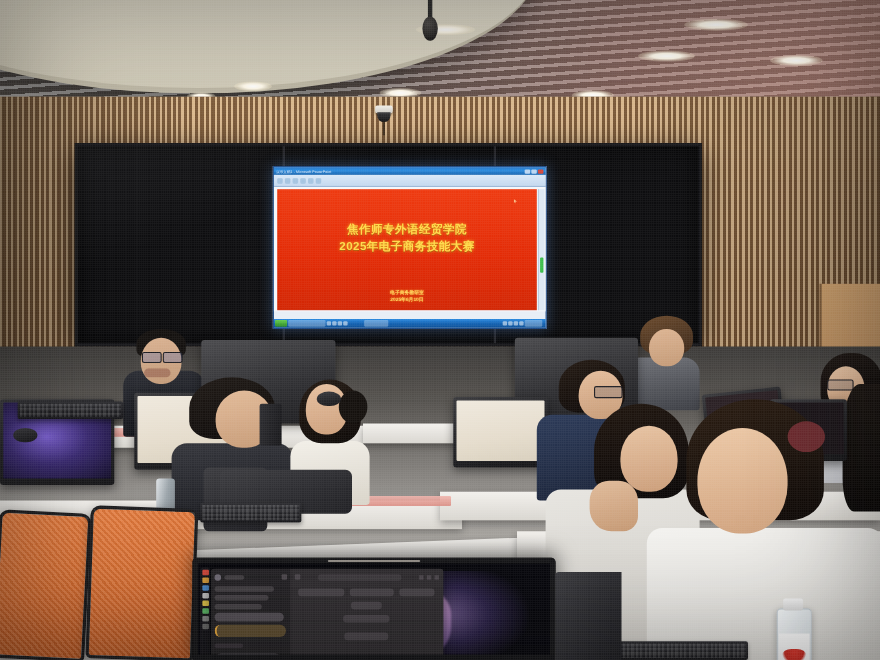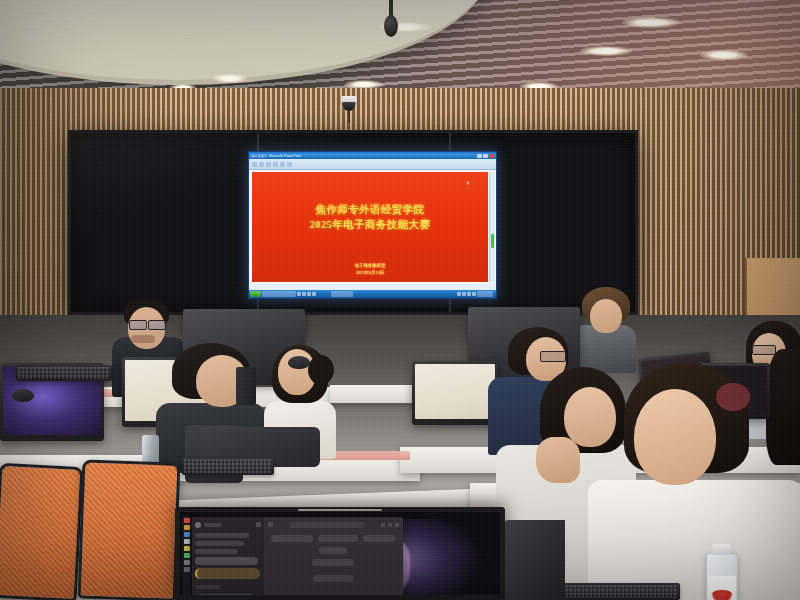--- a/index.html
+++ b/index.html
@@ -65,21 +65,21 @@
     box-shadow:0 0 12px rgba(90,150,230,.35);}
   .pcwin-title{height:7px;display:flex;align-items:center;
     background:linear-gradient(180deg,#1d6fc4 0%,#2f8ee0 38%,#1462ae 100%);padding:0 2px;}
   .pcwin-title .tt{font-size:3.2px;color:#eaf3ff;white-space:nowrap;letter-spacing:.1px;}
   .pcwin-title .wbtns{margin-left:auto;display:flex;gap:1px;}
   .wbtn{width:5px;height:4px;border-radius:1px;background:#bcd6f2;}
   .wbtn.close{background:#d2473c;}
   .pcwin-ribbon{height:10px;display:flex;align-items:center;gap:2px;padding:0 3px;
     background:linear-gradient(180deg,#dbe9f8 0%,#c3d8ef 100%);border-bottom:1px solid #9ab6d6;}
   .rbtn{width:5px;height:5px;border-radius:1px;background:#9fbfdd;opacity:.85;}
-  .pcwin-body{position:relative;height:113px;background:#f4f7fb;padding:2px 3px;box-sizing:border-box;font-family:Liberation Serif, serif;}
+  .pcwin-body{position:relative;height:113px;background:#f4f7fb;padding:2px 3px;box-sizing:border-box;}
   .slide{position:absolute;left:3px;top:2px;right:8px;bottom:1px;background:#e82e0c;
     background:linear-gradient(180deg,#ee3a10 0%,#e32b06 55%,#d22604 100%);
     display:flex;flex-direction:column;align-items:center;}
   .slide-cursor{position:absolute;right:18px;top:9px;width:3px;height:4px;background:#ffd9a0;opacity:.8;
     clip-path:polygon(0 0,100% 55%,45% 62%,62% 100%,38% 100%,26% 66%,0 88%);}
   .slide-t1{margin-top:30px;font-size:10.5px;line-height:15px;font-weight:bold;color:#ffd94a;
     text-shadow:0 0 3px rgba(255,200,40,.9),0 1px 0 #a03a00;letter-spacing:.4px;white-space:nowrap;}
   .slide-t2{font-size:10.5px;line-height:15px;font-weight:bold;color:#ffd94a;
     text-shadow:0 0 3px rgba(255,200,40,.9),0 1px 0 #a03a00;letter-spacing:.4px;white-space:nowrap;}
   .slide-s1{margin-top:30px;font-size:4.4px;line-height:7px;font-weight:bold;color:#ffd25a;

